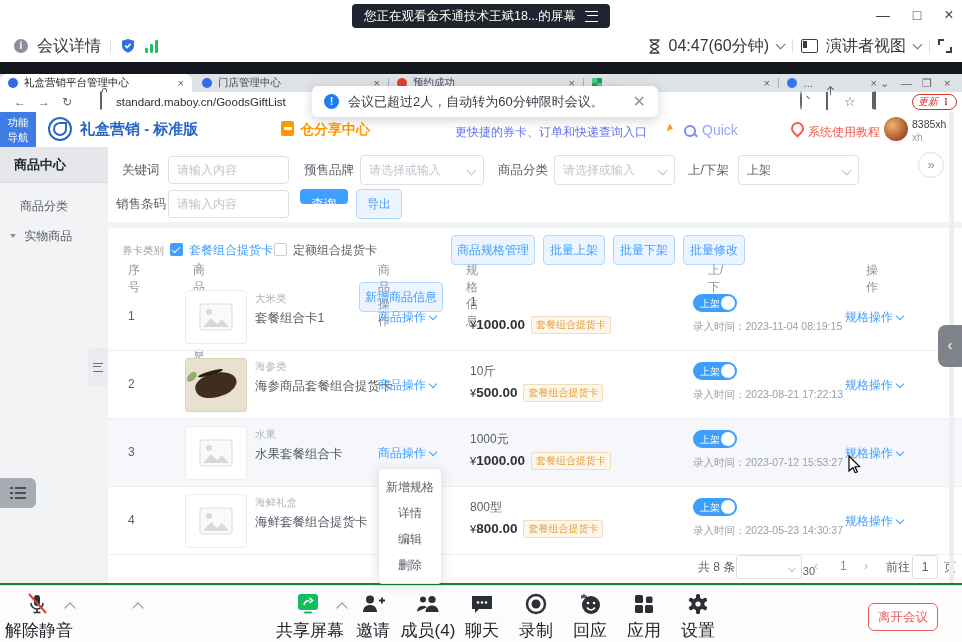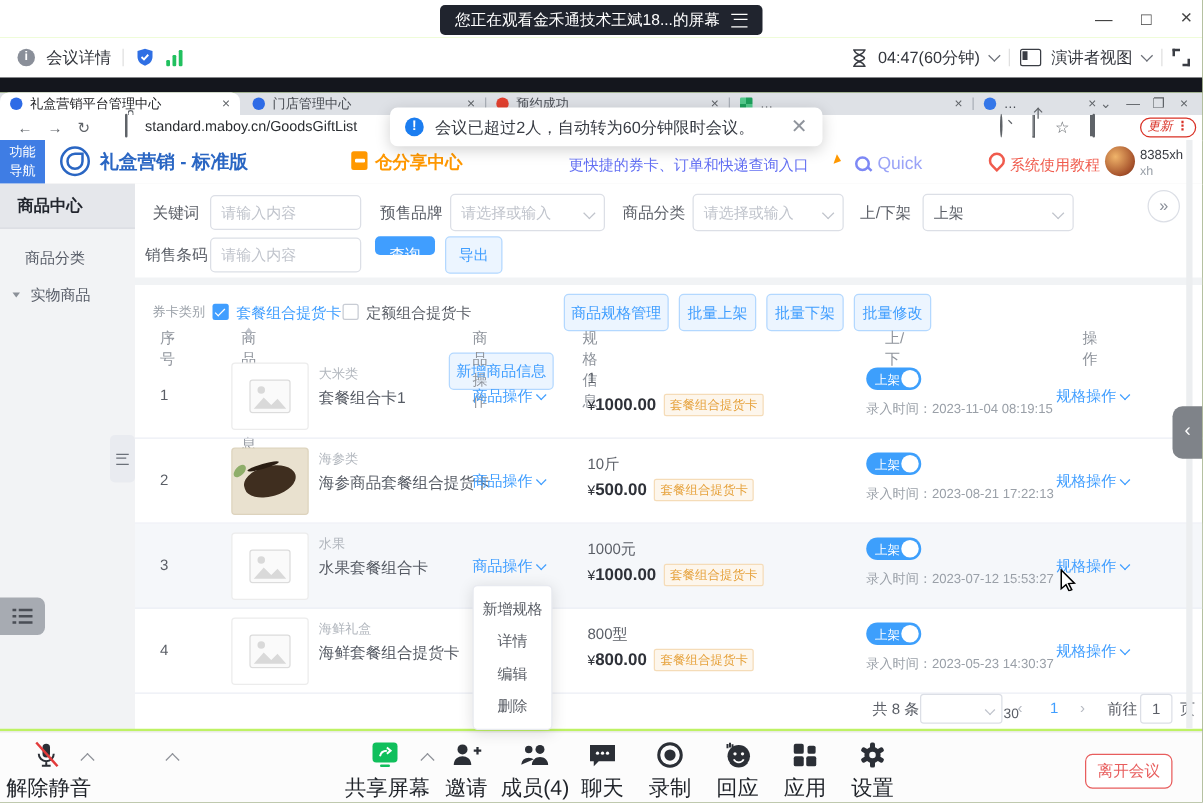--- a/index.html
+++ b/index.html
@@ -1,30 +1,30 @@
 <!DOCTYPE html>
 <html><head>
 <meta charset="utf-8">
 <style>
   html,body{margin:0;padding:0;background:#888;}
-  .stage{position:relative;width:962px;height:642px;background:#bef264;overflow:hidden;
+  .stage{position:relative;width:962px;height:642px;background:#15803d;overflow:hidden;
     font-family:"Liberation Sans","DejaVu Sans",sans-serif;-webkit-font-smoothing:antialiased;}
   .abs{position:absolute;}
   
   .titlebar{position:absolute;left:0;top:0;width:962px;height:30px;background:#fff;}
   .banner-pill{position:absolute;left:352px;top:4px;height:24px;background:#20242e;border-radius:4px;
     display:flex;align-items:center;gap:9px;padding:0 12px;color:#fff;font-size:12.5px;}
   .burger{width:13px;height:9px;border-top:1.5px solid #fff;border-bottom:1.5px solid #fff;position:relative;}
   .burger:after{content:"";position:absolute;left:2px;top:3.2px;width:11px;border-top:1.5px solid #fff;}
   .winbtn{position:absolute;top:4px;width:22px;height:22px;color:#444;font-size:14px;line-height:22px;text-align:center;}
   
   .meetbar{position:absolute;left:0;top:30px;width:962px;height:32px;background:#fff;border-bottom:1px solid #ededed;}
   .mb-left{position:absolute;left:14px;top:0;height:32px;display:flex;align-items:center;gap:9px;}
   .mb-right{position:absolute;right:10px;top:0;height:32px;display:flex;align-items:center;gap:8px;}
-  .mb-txt{font-size:13px;color:#33363d;}
+  .mb-txt{font-size:16px;color:#33363d;}
   .vdiv{width:1px;height:14px;background:#e0e0e0;}
   .info-circ{width:14px;height:14px;border-radius:50%;background:#8a8f99;color:#fff;font-size:10px;font-weight:bold;
     text-align:center;line-height:14px;}
   .sigbars{display:flex;align-items:flex-end;gap:2px;height:13px;}
   .sigbars i{display:block;width:3px;background:#21c05f;border-radius:1px;}
   .chev-d{width:6px;height:6px;border-right:1.5px solid #6a6e76;border-bottom:1.5px solid #6a6e76;
     transform:rotate(45deg);margin-top:-3px;}
   .chev-u{width:7px;height:7px;border-right:1.5px solid #8d9097;border-bottom:1.5px solid #8d9097;transform:rotate(-135deg);}
   .spk-icon{width:15px;height:12px;border:1.5px solid #3a3d44;border-radius:2px;position:relative;}
   .spk-icon:after{content:"";position:absolute;left:1px;top:1px;width:4px;height:7px;background:#3a3d44;}

